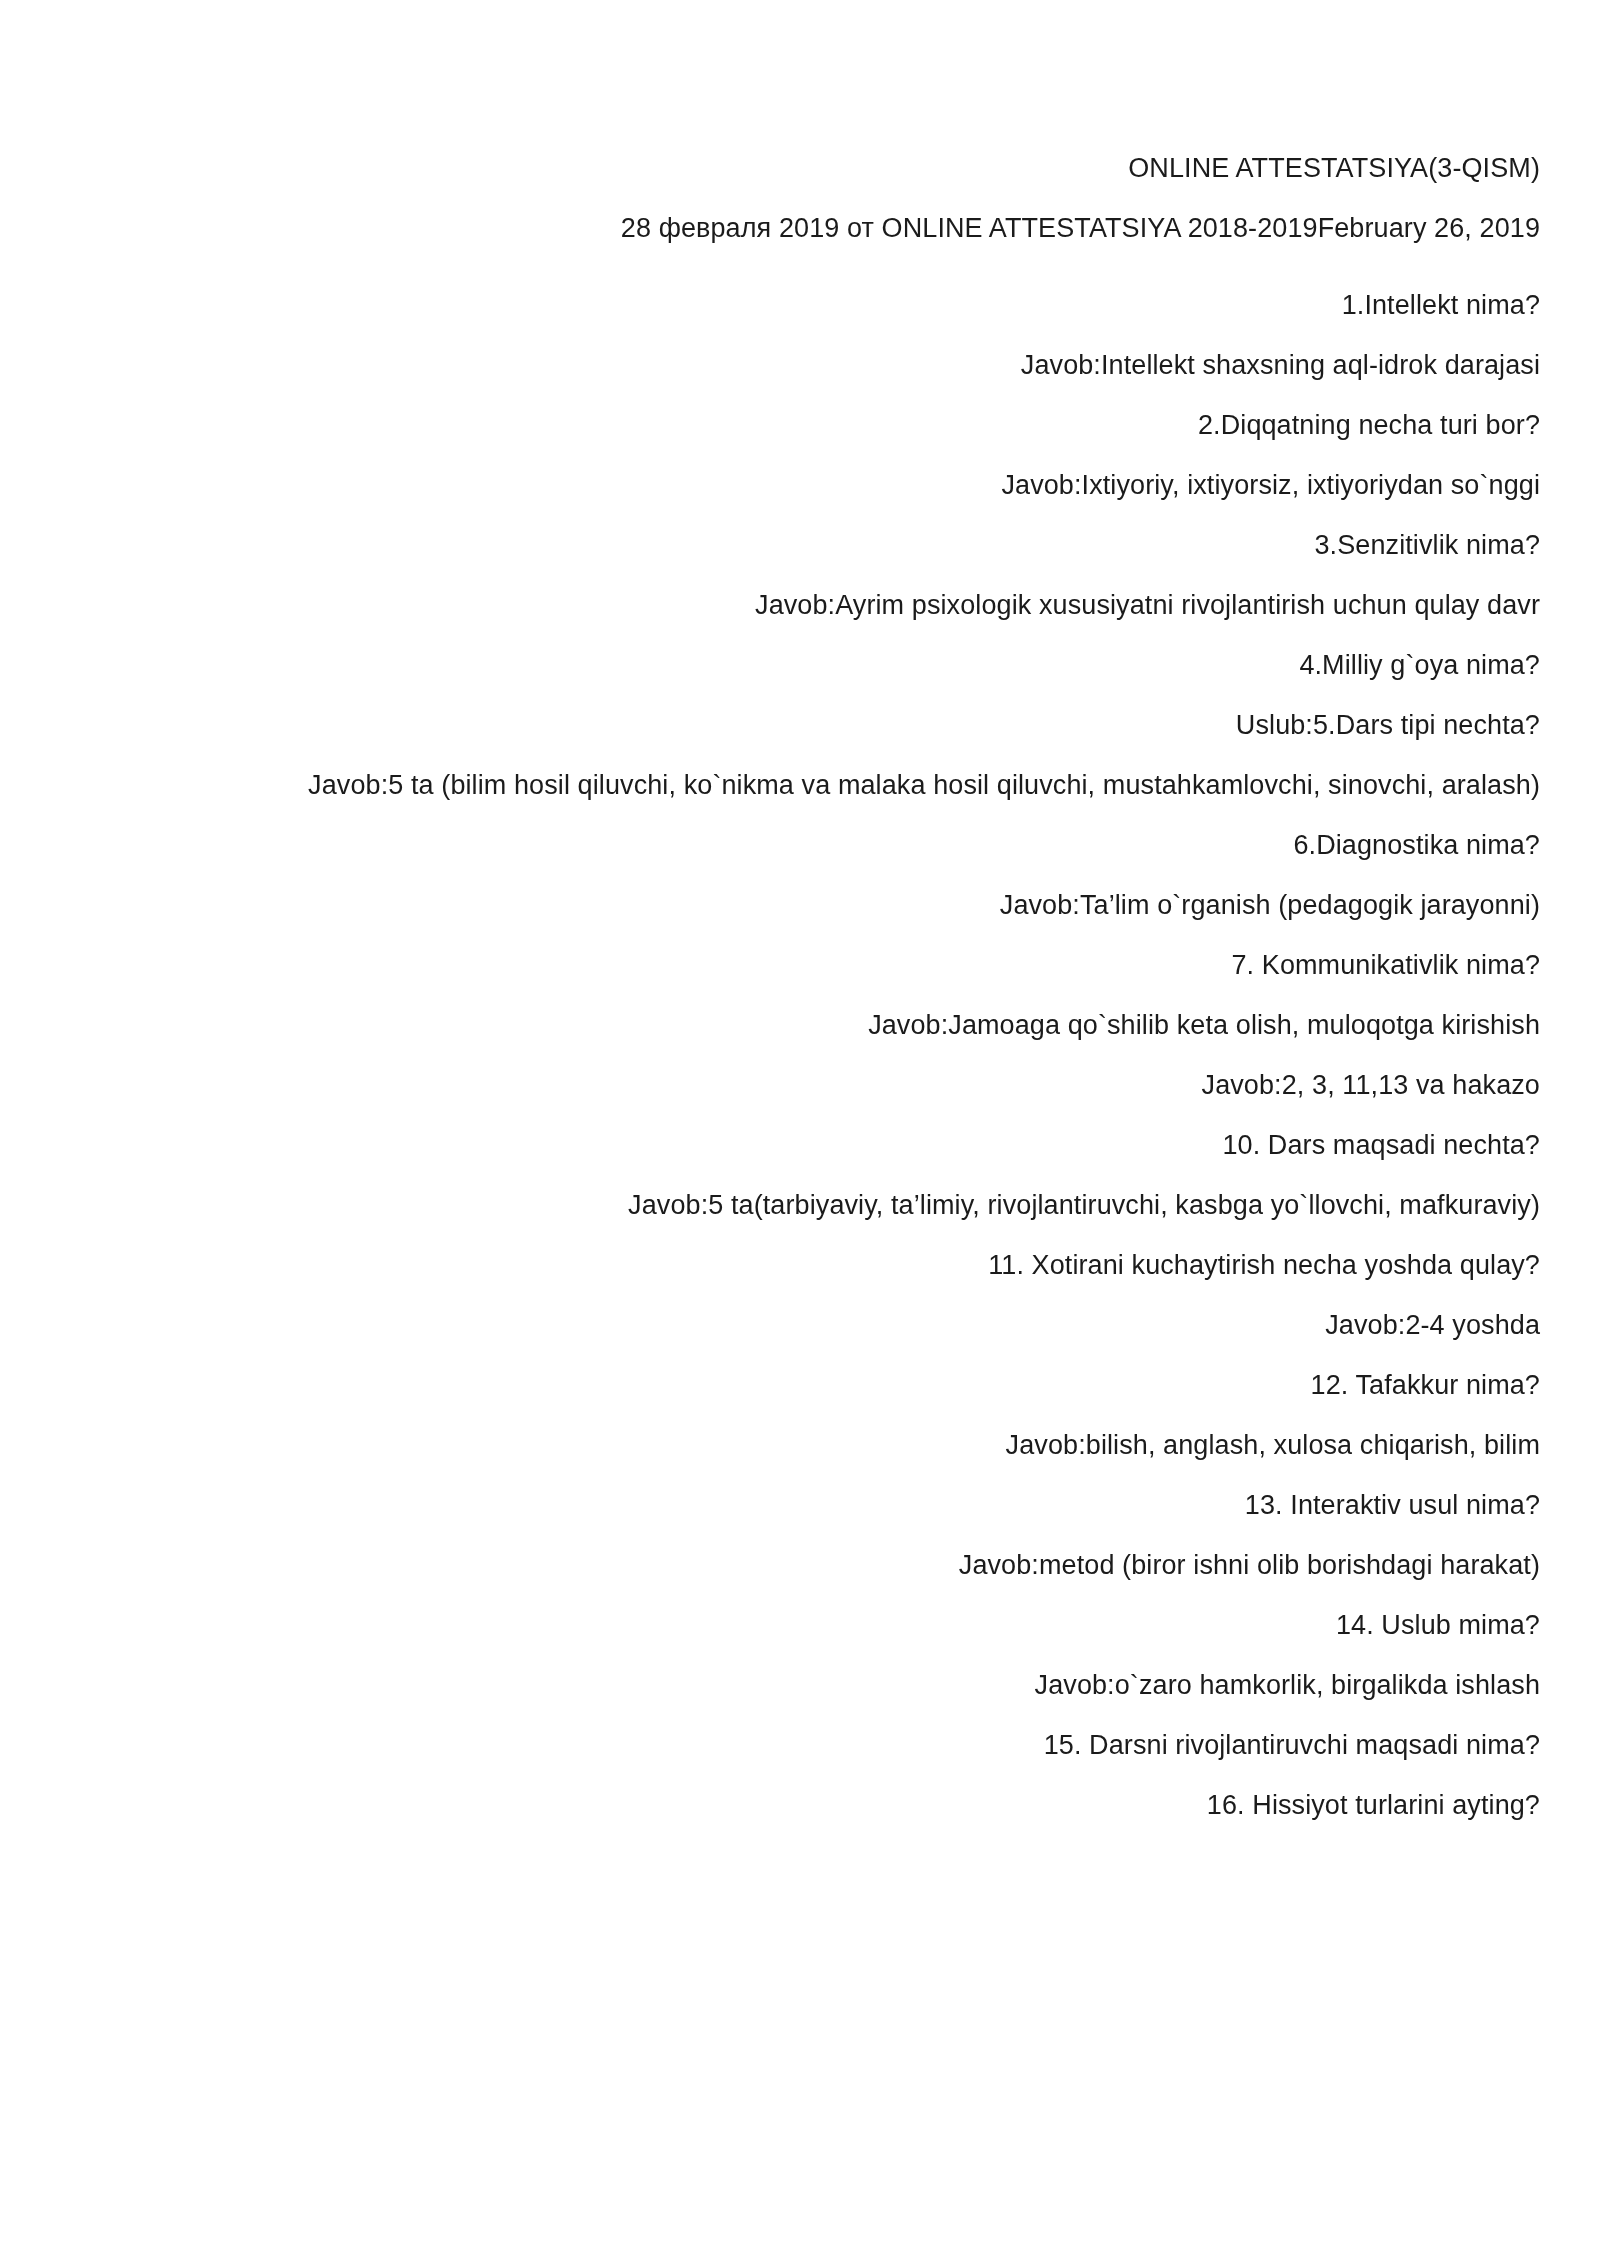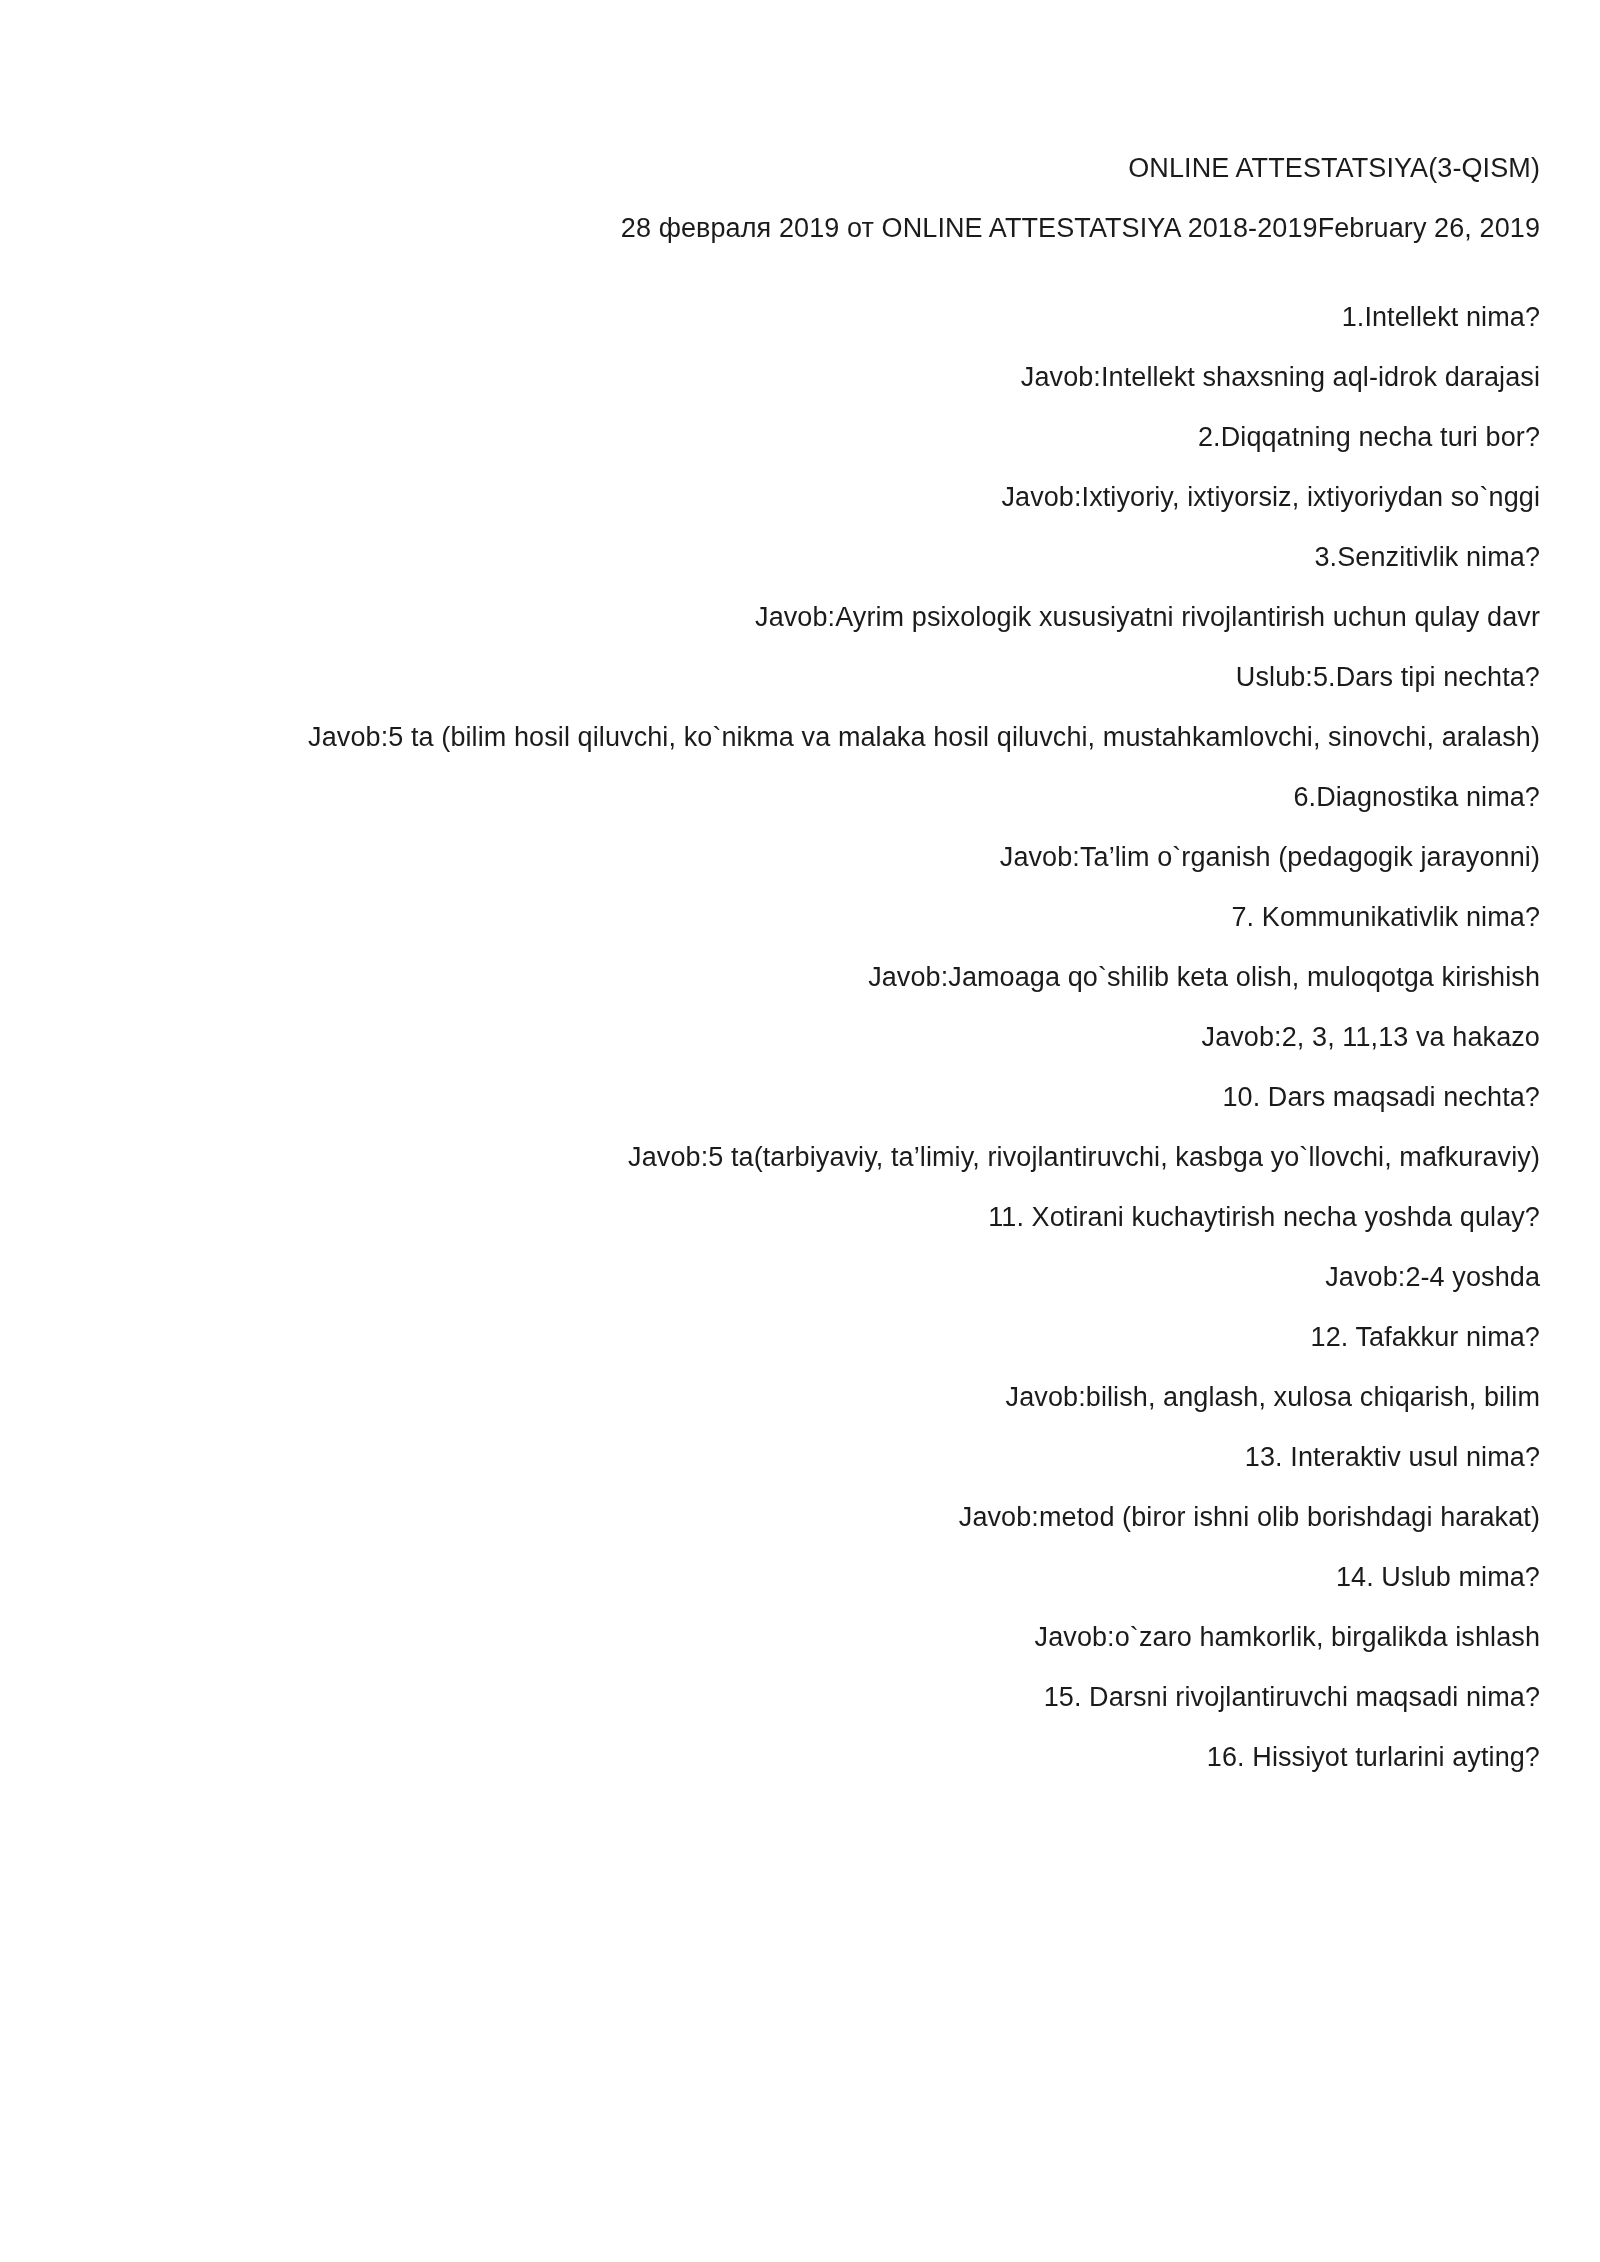--- a/index.html
+++ b/index.html
@@ -21,37 +21,38 @@
   .line {
     font-size: 27px;
     line-height: 36px;
     margin: 0 0 24px 0;
     white-space: pre;   
     font-weight: 400;
     letter-spacing: 0.1px;
     text-align: right;
   }
   .doc-date {
-    margin-bottom: 53px; 
+    margin-bottom: 41px; 
   }
 </style>
 </head>
 <body>
 
 <div class="page">
   <p class="line doc-title">ONLINE ATTESTATSIYA(3-QISM)</p>
   <p class="line doc-date">28 февраля 2019 от ONLINE ATTESTATSIYA 2018-2019February 26, 2019</p>
 
   <div>
     <p class="line">1.Intellekt nima?</p>
     <p class="line"> Javob:Intellekt shaxsning aql-idrok darajasi</p>
     <p class="line">2.Diqqatning necha turi bor?</p>
     <p class="line"> Javob:Ixtiyoriy, ixtiyorsiz, ixtiyoriydan so`nggi</p>
     <p class="line">3.Senzitivlik nima?</p>
     <p class="line"> Javob:Ayrim psixologik xususiyatni rivojlantirish uchun qulay davr</p>
+    <p class="line">4.Milliy g`oya nima?</p>
     <p class="line"> Uslub:5.Dars tipi nechta?</p>
     <p class="line"> Javob:5 ta (bilim hosil qiluvchi, ko`nikma va malaka hosil qiluvchi, mustahkamlovchi, sinovchi, aralash)</p>
     <p class="line">6.Diagnostika nima?</p>
     <p class="line"> Javob:Ta’lim o`rganish (pedagogik jarayonni)</p>
     <p class="line">7. Kommunikativlik nima?</p>
     <p class="line"> Javob:Jamoaga qo`shilib keta olish, muloqotga kirishish</p>
     <p class="line"> Javob:2, 3, 11,13 va hakazo</p>
     <p class="line">10. Dars maqsadi nechta?</p>
     <p class="line"> Javob:5 ta(tarbiyaviy, ta’limiy, rivojlantiruvchi, kasbga yo`llovchi, mafkuraviy)</p>
     <p class="line">11. Xotirani kuchaytirish necha yoshda qulay?</p>

